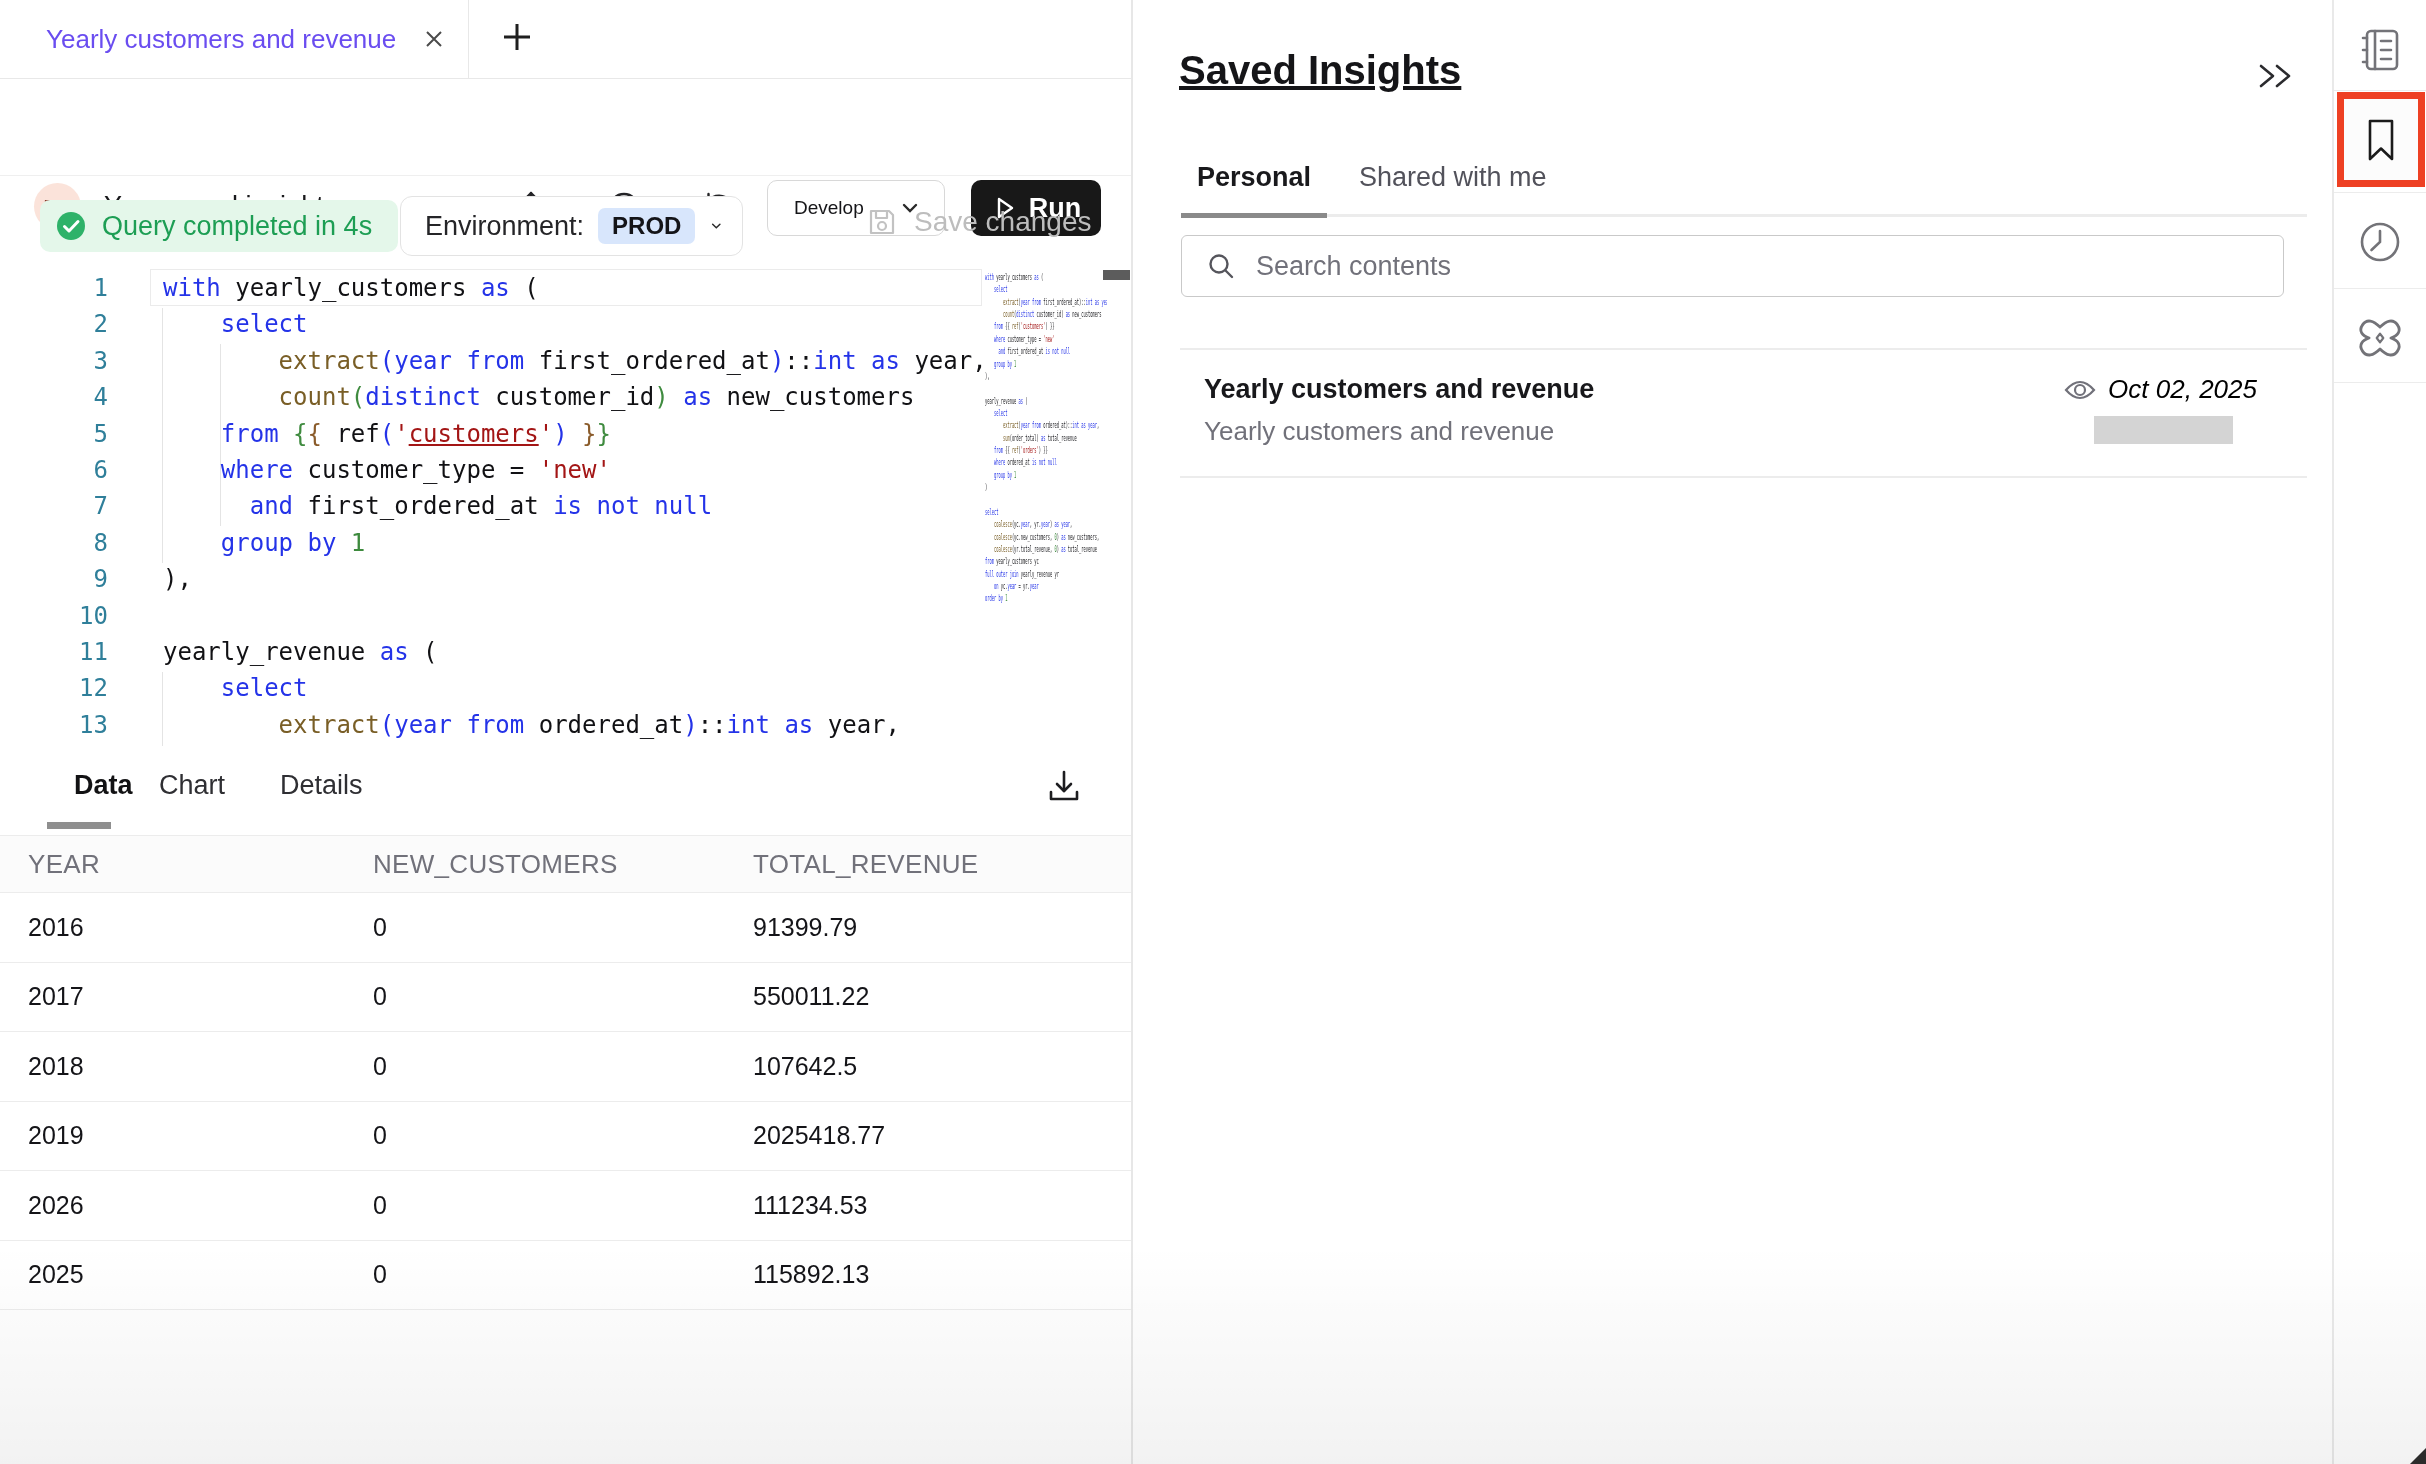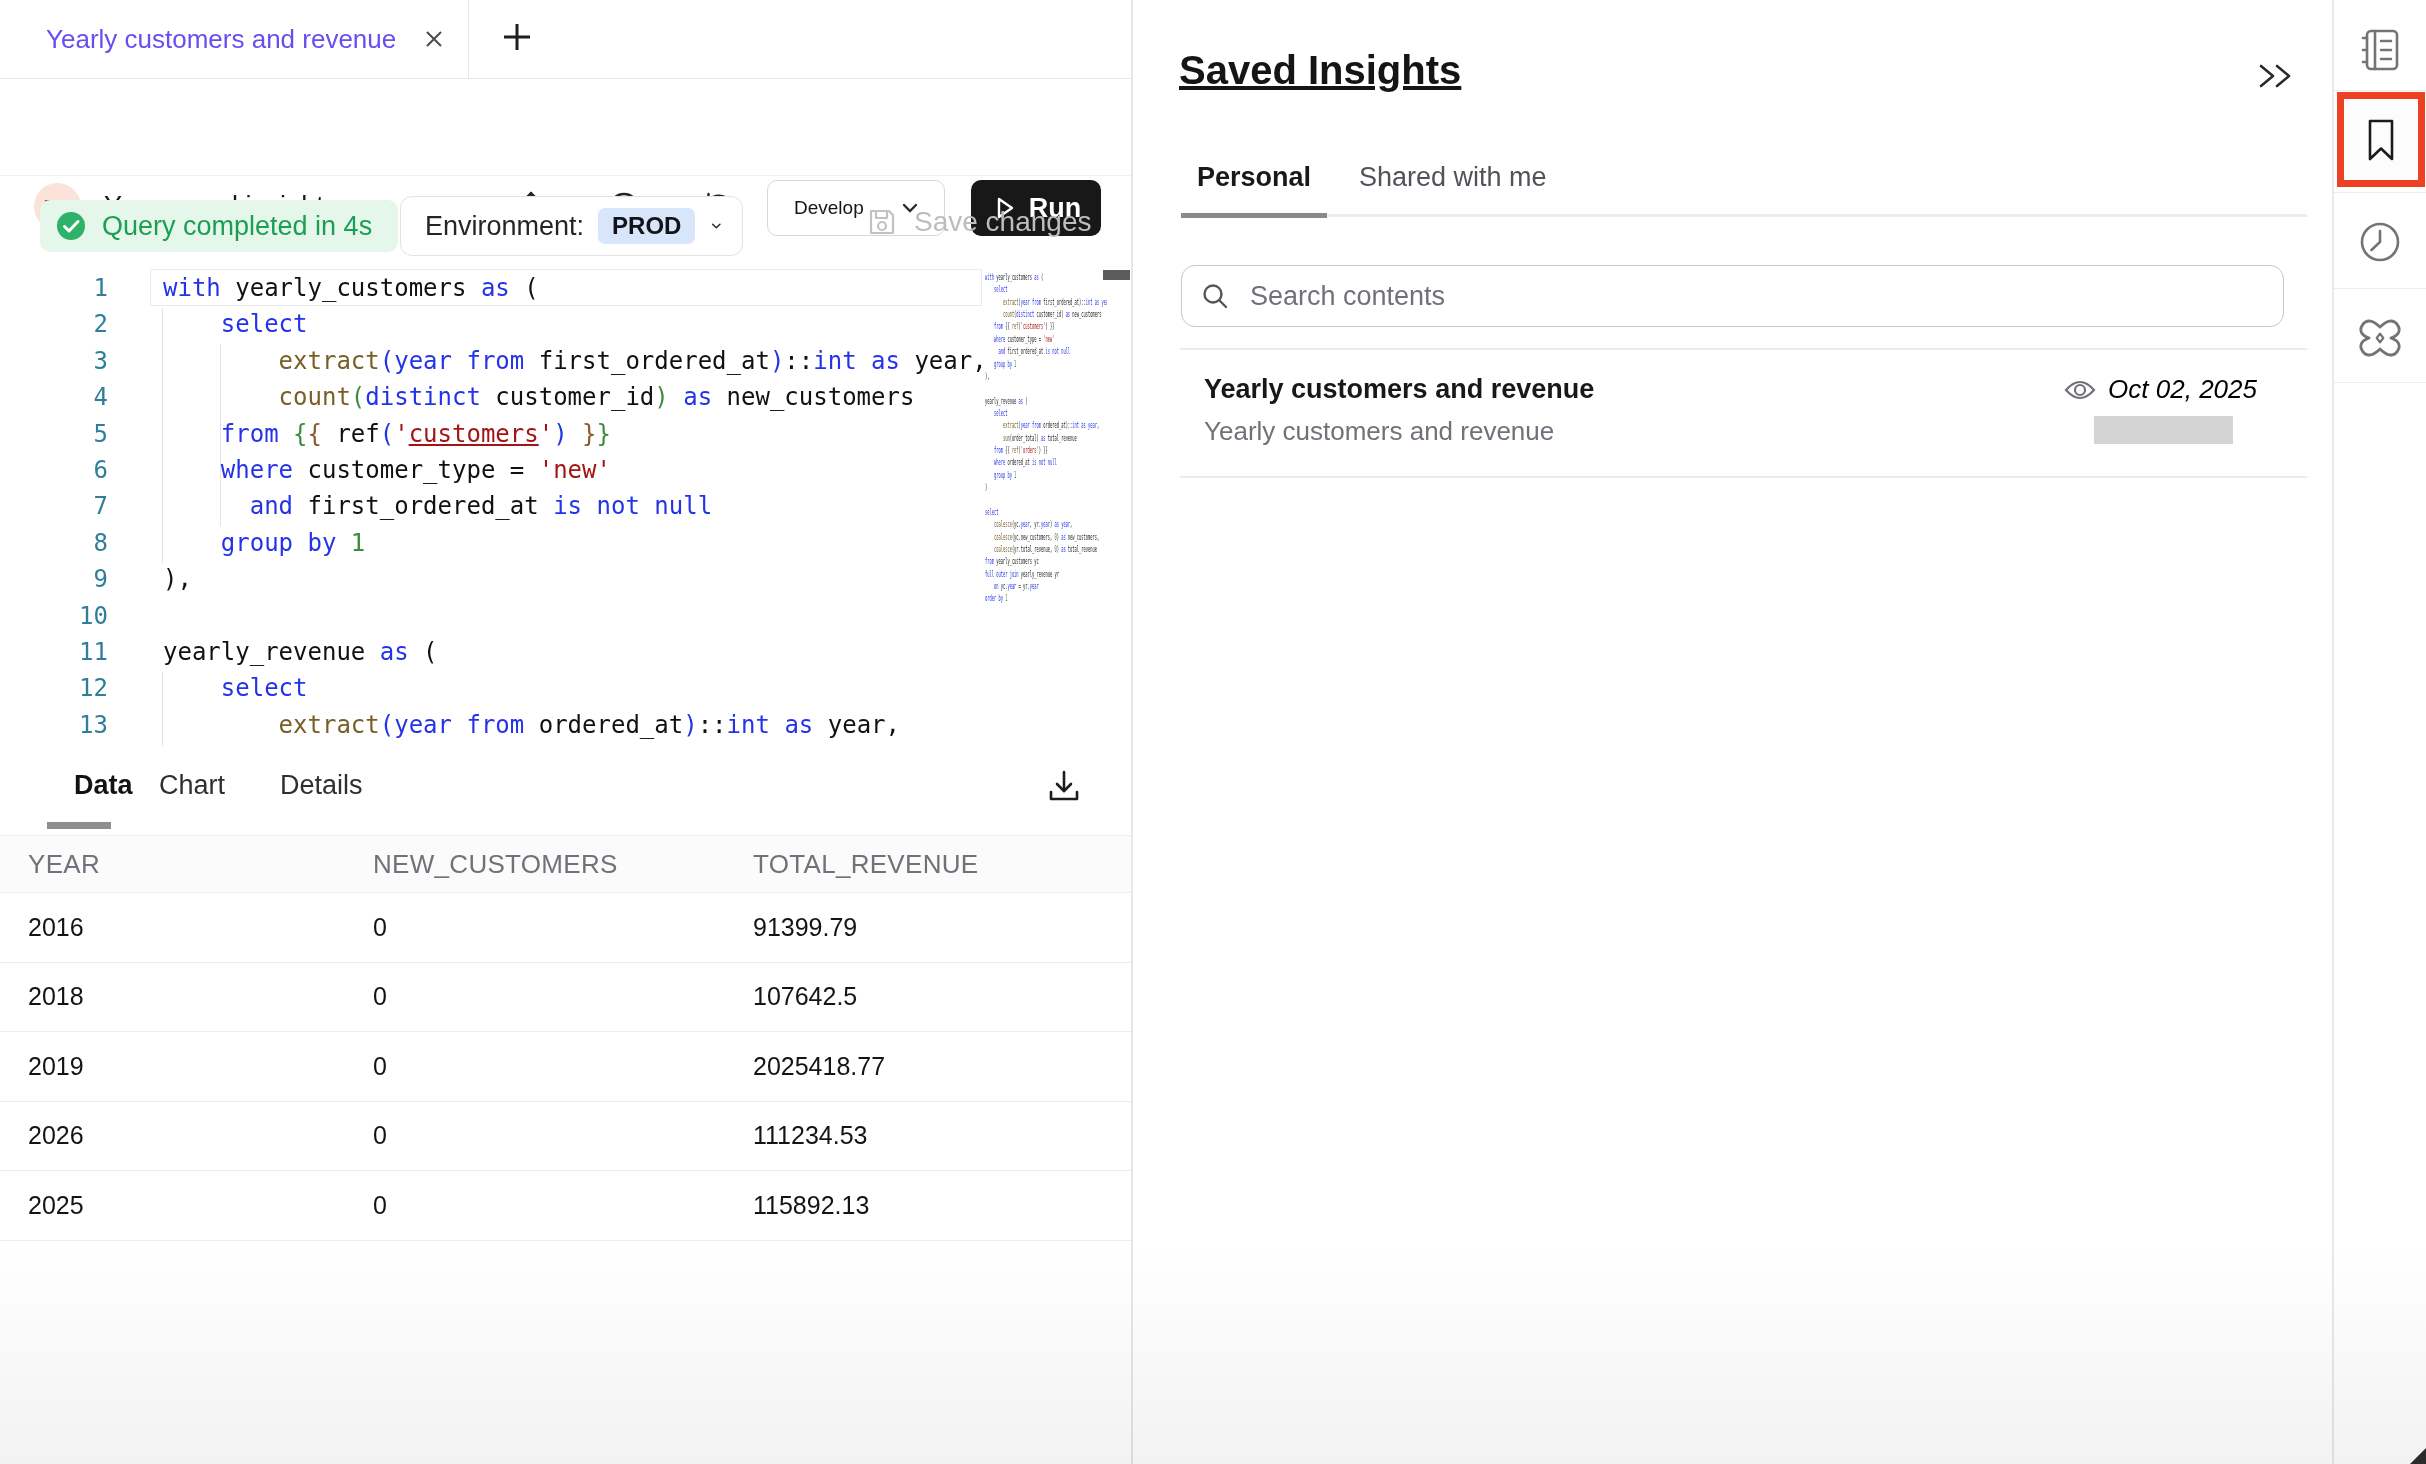--- a/index.html
+++ b/index.html
@@ -68,21 +68,21 @@
 
   
   #insights-panel { position:absolute; left:1135px; top:0; width:1197px; height:1464px; background:#fff; }
   #panel-title { position:absolute; left:44px; top:48px; font-size:40px; font-weight:600; color:#151518;text-decoration:underline; }
   #collapse-btn { position:absolute; left:1118px; top:56px; width:44px; height:40px; cursor:pointer; color:#2b2b2e; }
   .ptab { position:absolute; top:162px; font-size:27px; cursor:pointer; }
   #ptab-personal { left:62px; font-weight:700; color:#19191c; }
   #ptab-shared { left:224px; color:#52525b; }
   #ptab-track { position:absolute; left:46px; top:214px; width:1126px; height:3px; background:#ececec; }
   #ptab-active-bar { position:absolute; left:46px; top:213px; width:146px; height:5px; background:#8a8a8a; }
-  #search-box { position:absolute; left:46px; top:265px; width:1103px; height:62px; border:1.5px solid #c9c9c9; border-radius:14px; display:flex; align-items:center; padding-left:18px; gap:20px; background:#fff; }
+  #search-box { position:absolute; left:46px; top:235px; width:1103px; height:62px; border:1.5px solid #c9c9c9; border-radius:6px; display:flex; align-items:center; padding-left:24px; gap:20px; background:#fff; }
   #search-box input { border:none; outline:none; font-size:27px; color:#19191c; width:900px; font-family:"Liberation Sans", sans-serif; }
   #search-box input::placeholder { color:#71717a; }
   .panel-divider { position:absolute; left:45px; width:1127px; height:2px; background:#ececec; }
   #insight-item { position:absolute; left:45px; top:350px; width:1127px; height:126px; cursor:pointer; }
   #item-title { position:absolute; left:24px; top:24px; font-size:27px; font-weight:600; color:#18181b; }
   #item-subtitle { position:absolute; left:24px; top:66px; font-size:26px; color:#71717a; }
   #item-meta { position:absolute; right:50px; top:24px; display:flex; align-items:center; gap:12px; color:#71717a; }
   #item-date { font-size:26px; color:#000000;font-style:italic; }
   #item-skeleton { position:absolute; right:74px; top:66px; width:139px; height:28px; background:#d4d4d4; }
 
@@ -232,20 +232,25 @@
           <th>TOTAL_REVENUE</th>
         </tr>
       </thead>
     <tbody>
         <tr>
           <td>2016</td>
           <td>0</td>
           <td>91399.79</td>
         </tr>
         <tr>
+          <td>2017</td>
+          <td>0</td>
+          <td>550011.22</td>
+        </tr>
+        <tr>
           <td>2018</td>
           <td>0</td>
           <td>107642.5</td>
         </tr>
         <tr>
           <td>2019</td>
           <td>0</td>
           <td>2025418.77</td>
         </tr>
         <tr>

